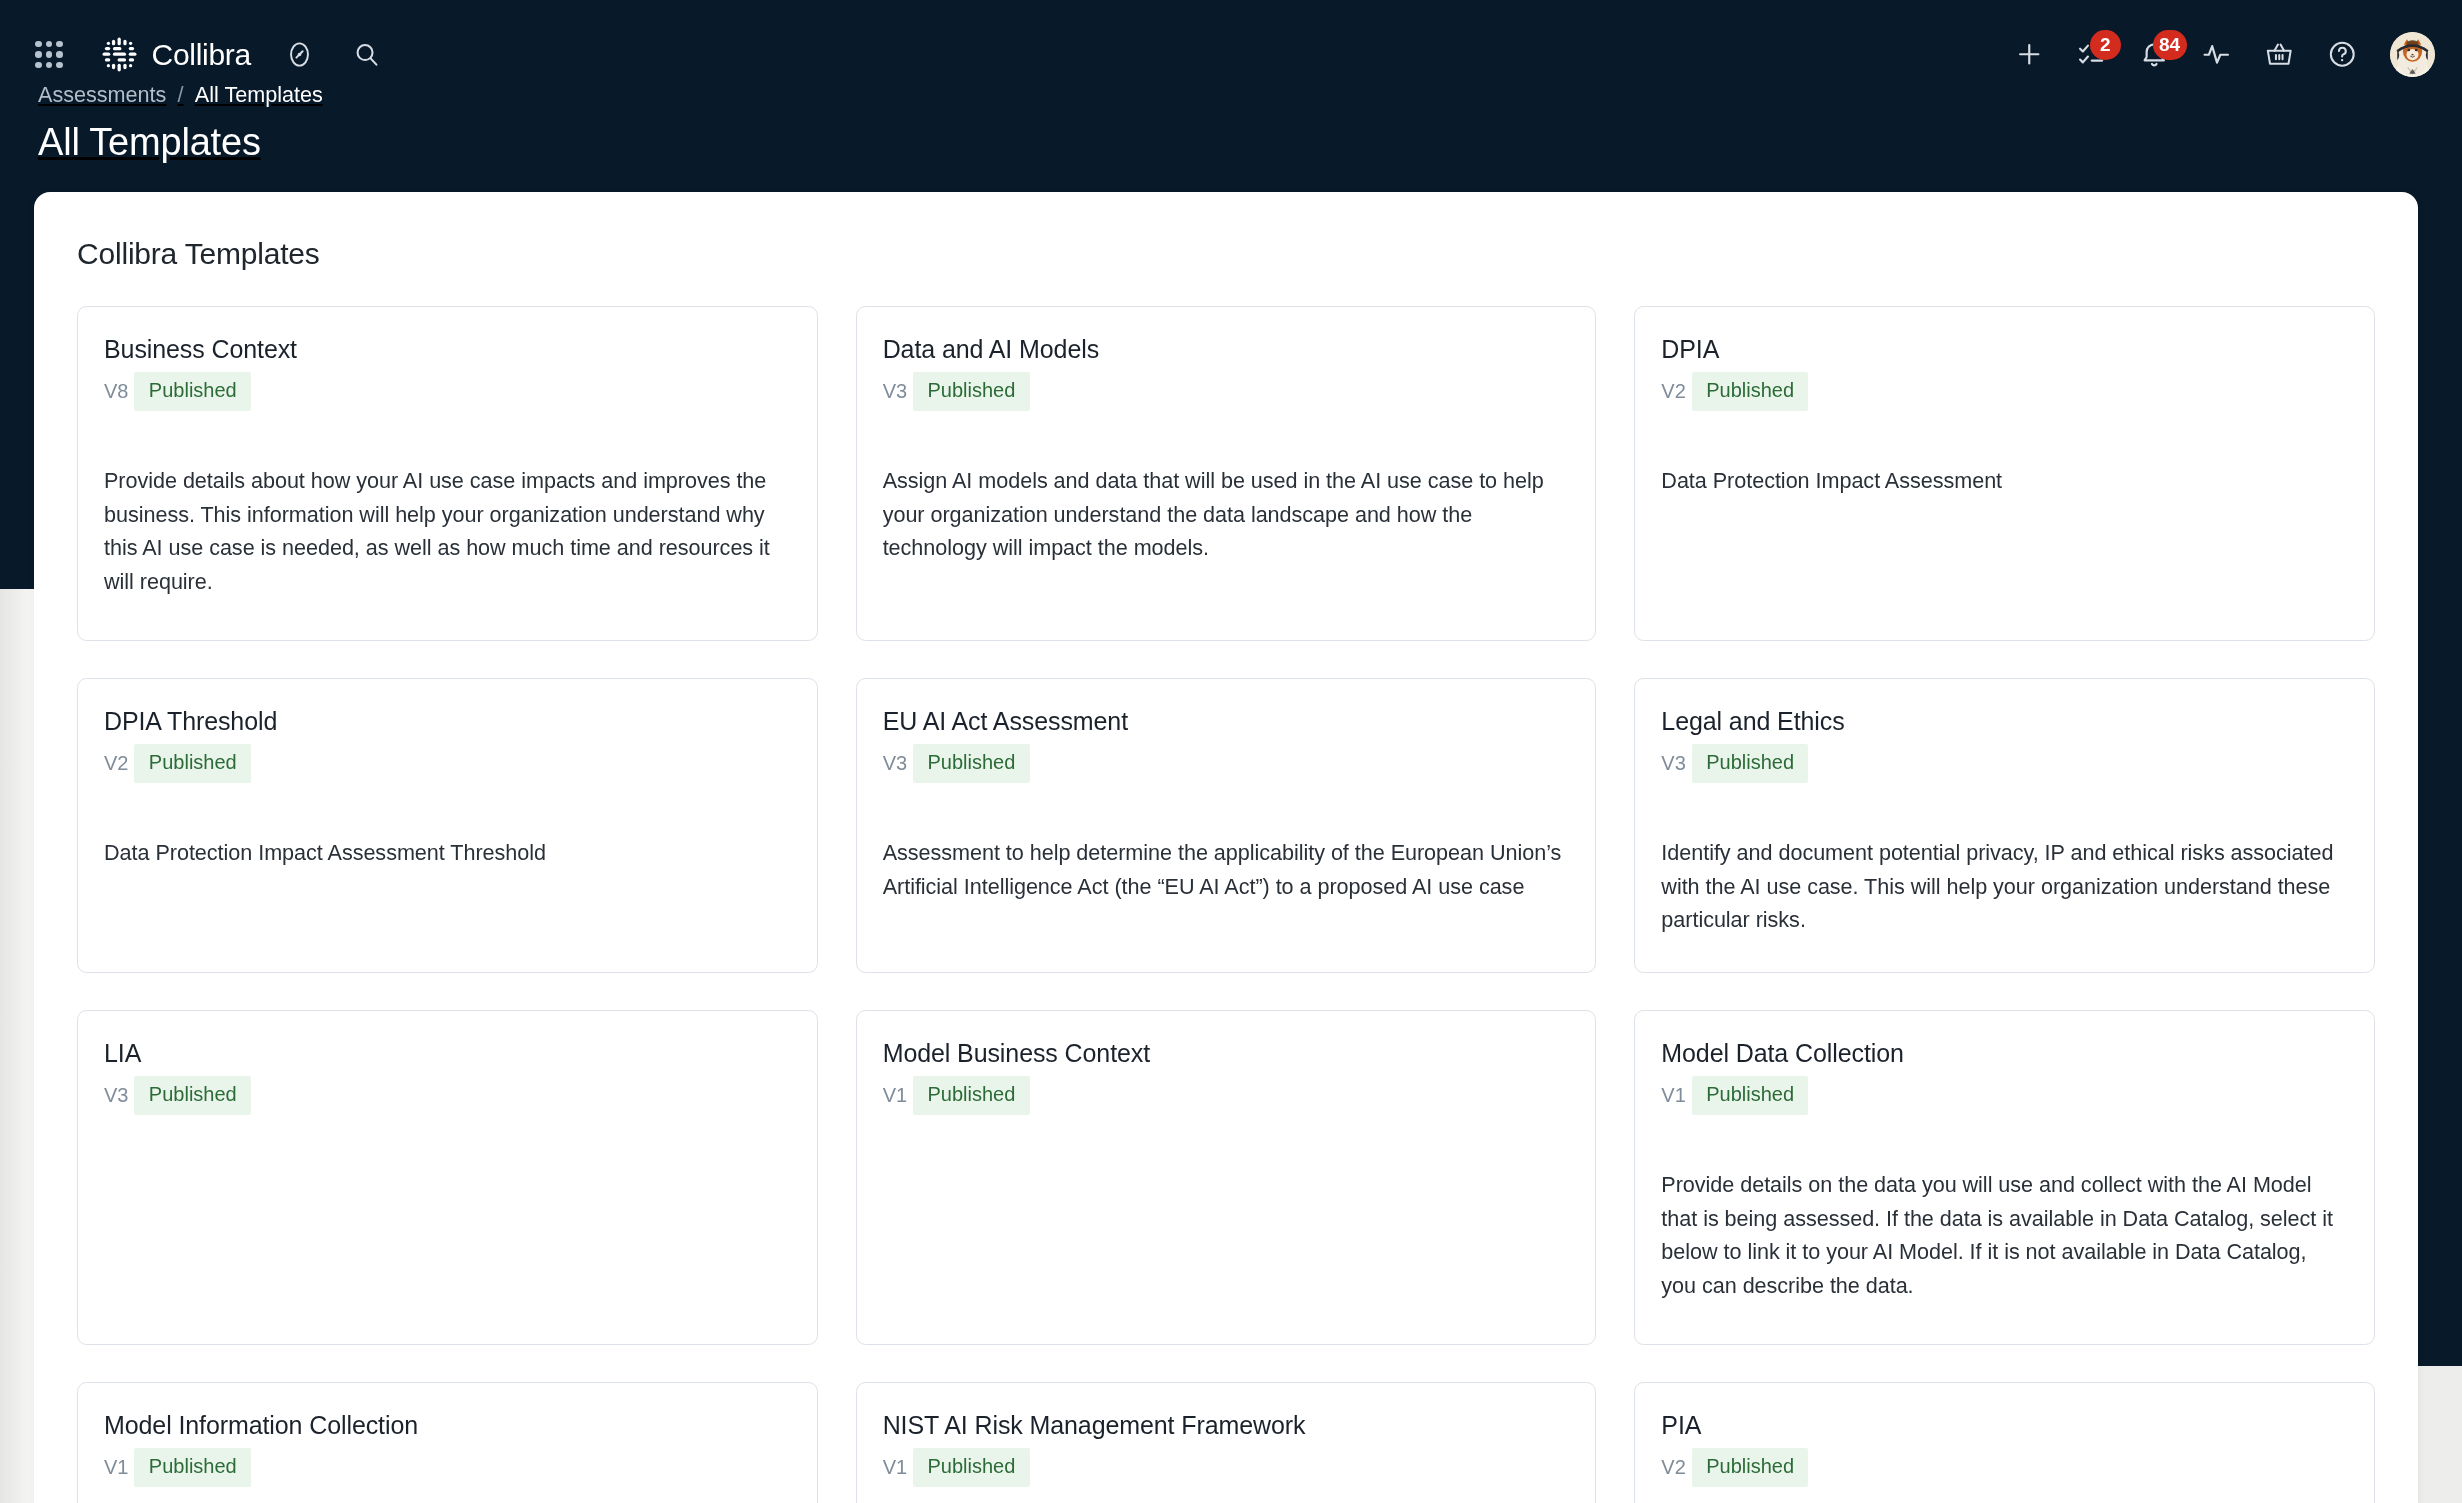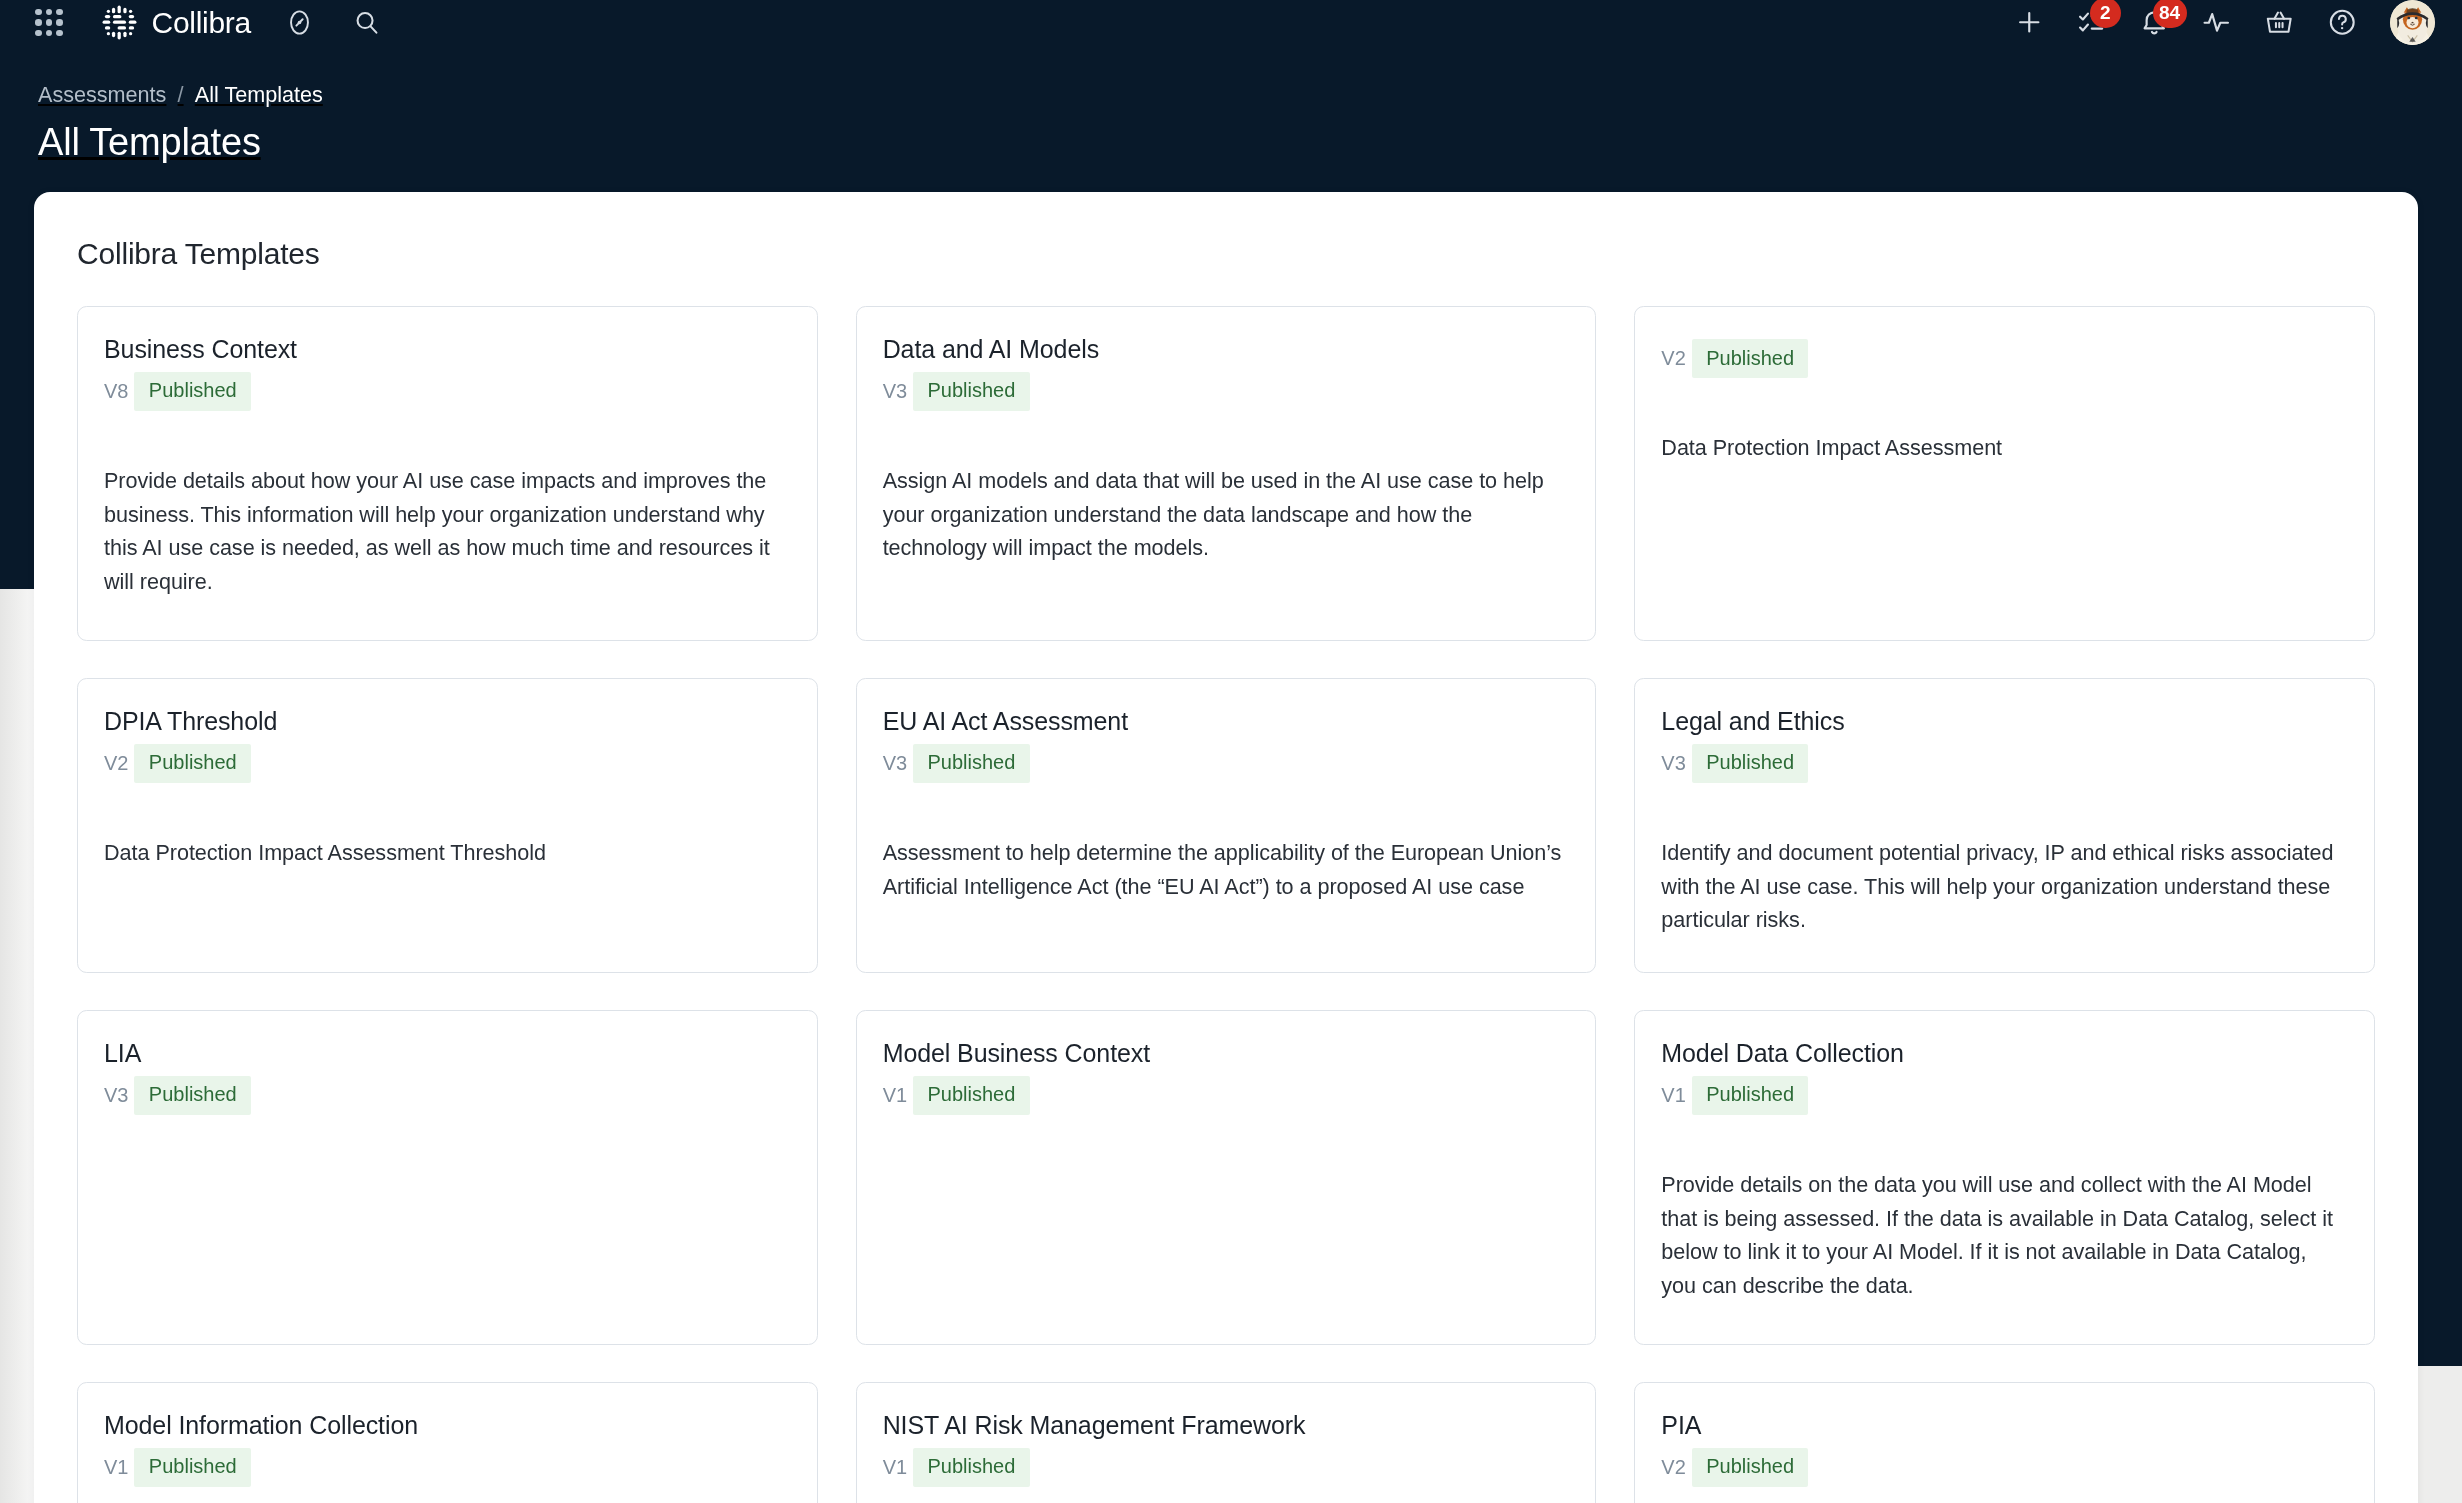--- a/index.html
+++ b/index.html
@@ -46,21 +46,21 @@
     border-top-right-radius: 0;
   }
 
   
   .topbar {
     position: absolute;
     left: 0; top: 0;
     width: 2462px;
     height: 77px;
     display: flex;
-    align-items: flex-start;
+    align-items: flex-end;
     padding: 0 27px 0 32px;
     z-index: 40;
   }
   .nav-left { display: flex; align-items: center; gap: 0; }
 
   .apps-grid {
     width: 34px; height: 34px;
     display: grid;
     grid-template-columns: repeat(3, 6.4px);
     grid-template-rows: repeat(3, 6.4px);
@@ -420,20 +420,21 @@
         <div class="tpl-card tall">
           <div class="tpl-name">Data and AI Models</div>
           <div class="tpl-meta">
             <span class="tpl-version">V3</span>
             <span class="tpl-status">Published</span>
           </div>
           <div class="tpl-desc">Assign AI models and data that will be used in the AI use case to help your organization understand the data landscape and how the technology will impact the models.</div>
         </div>
 
         <div class="tpl-card tall">
+          <div class="tpl-name">DPIA</div>
           <div class="tpl-meta">
             <span class="tpl-version">V2</span>
             <span class="tpl-status">Published</span>
           </div>
           <div class="tpl-desc">Data Protection Impact Assessment</div>
         </div>
 
         <div class="tpl-card short">
           <div class="tpl-name">DPIA Threshold</div>
           <div class="tpl-meta">

